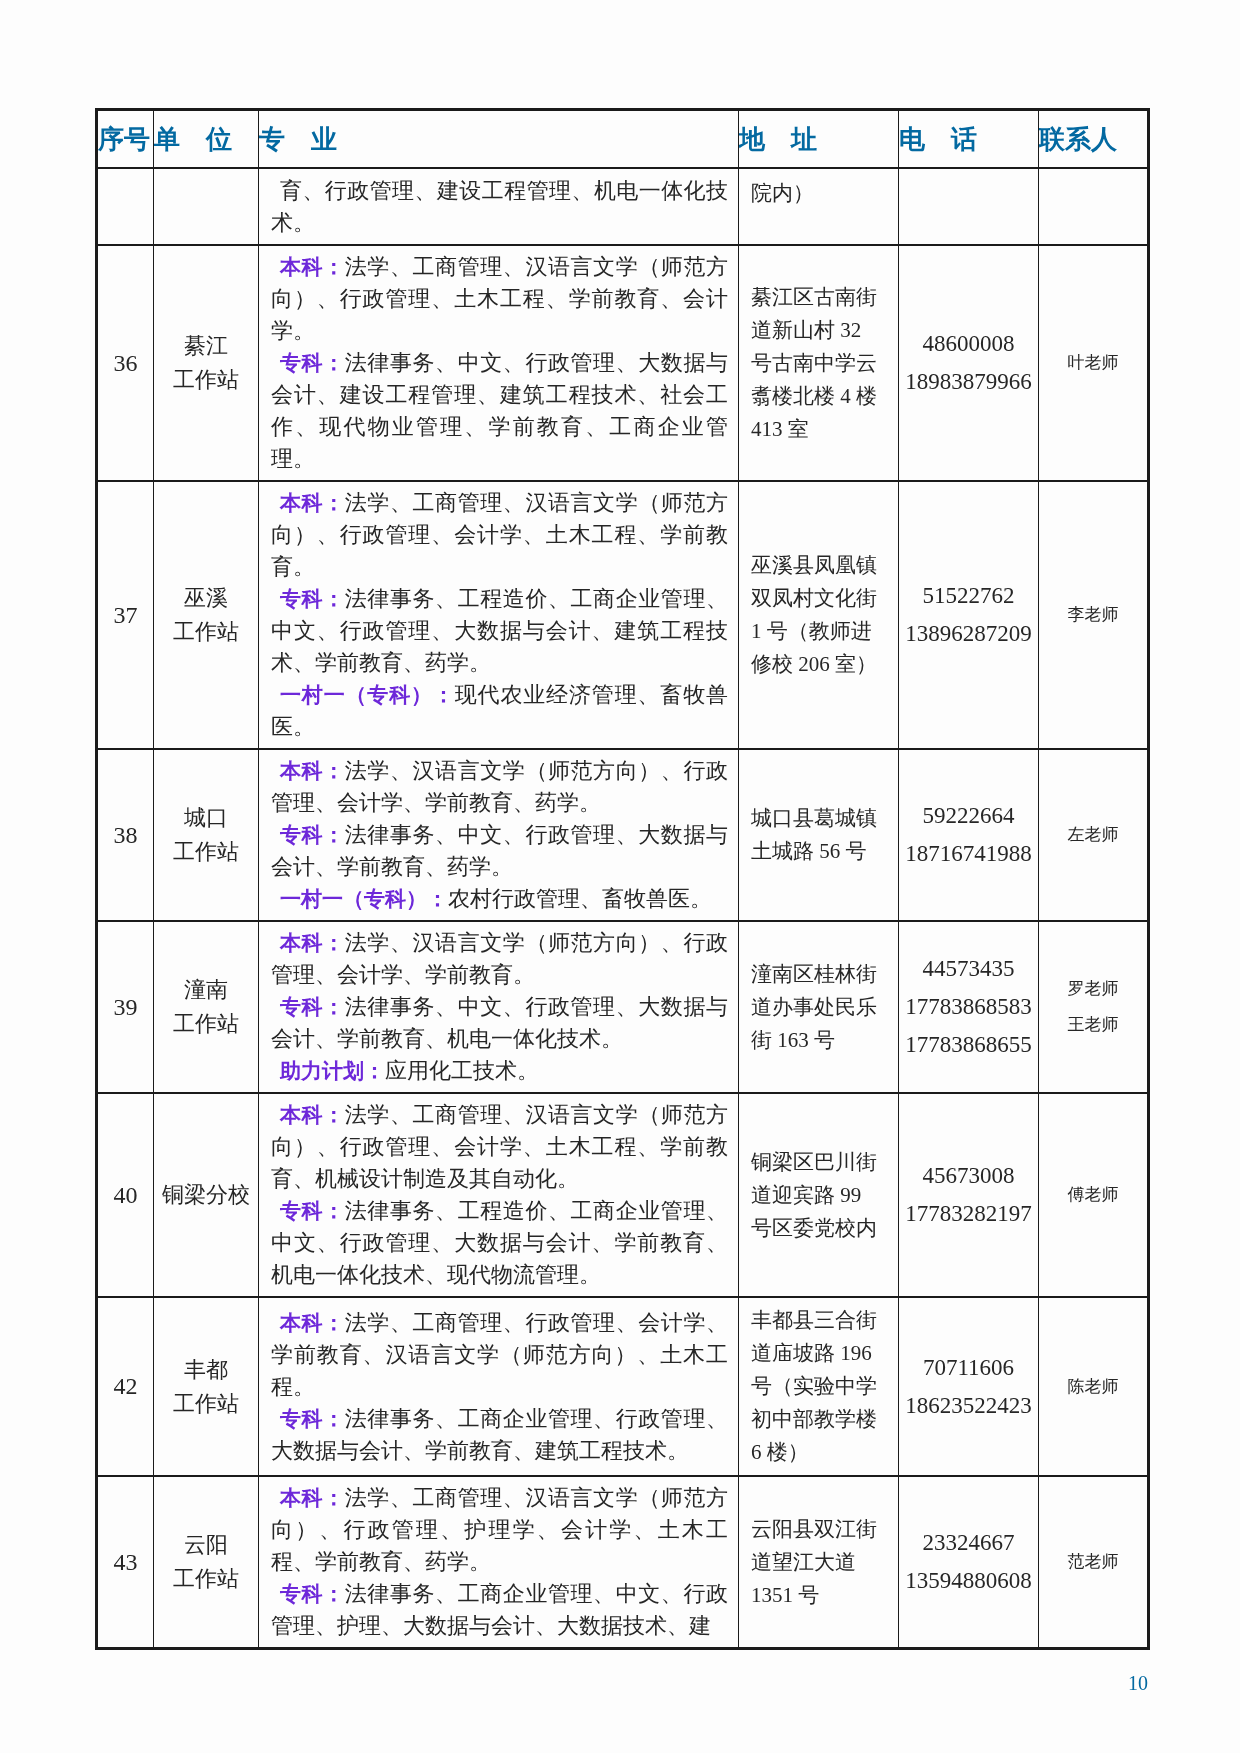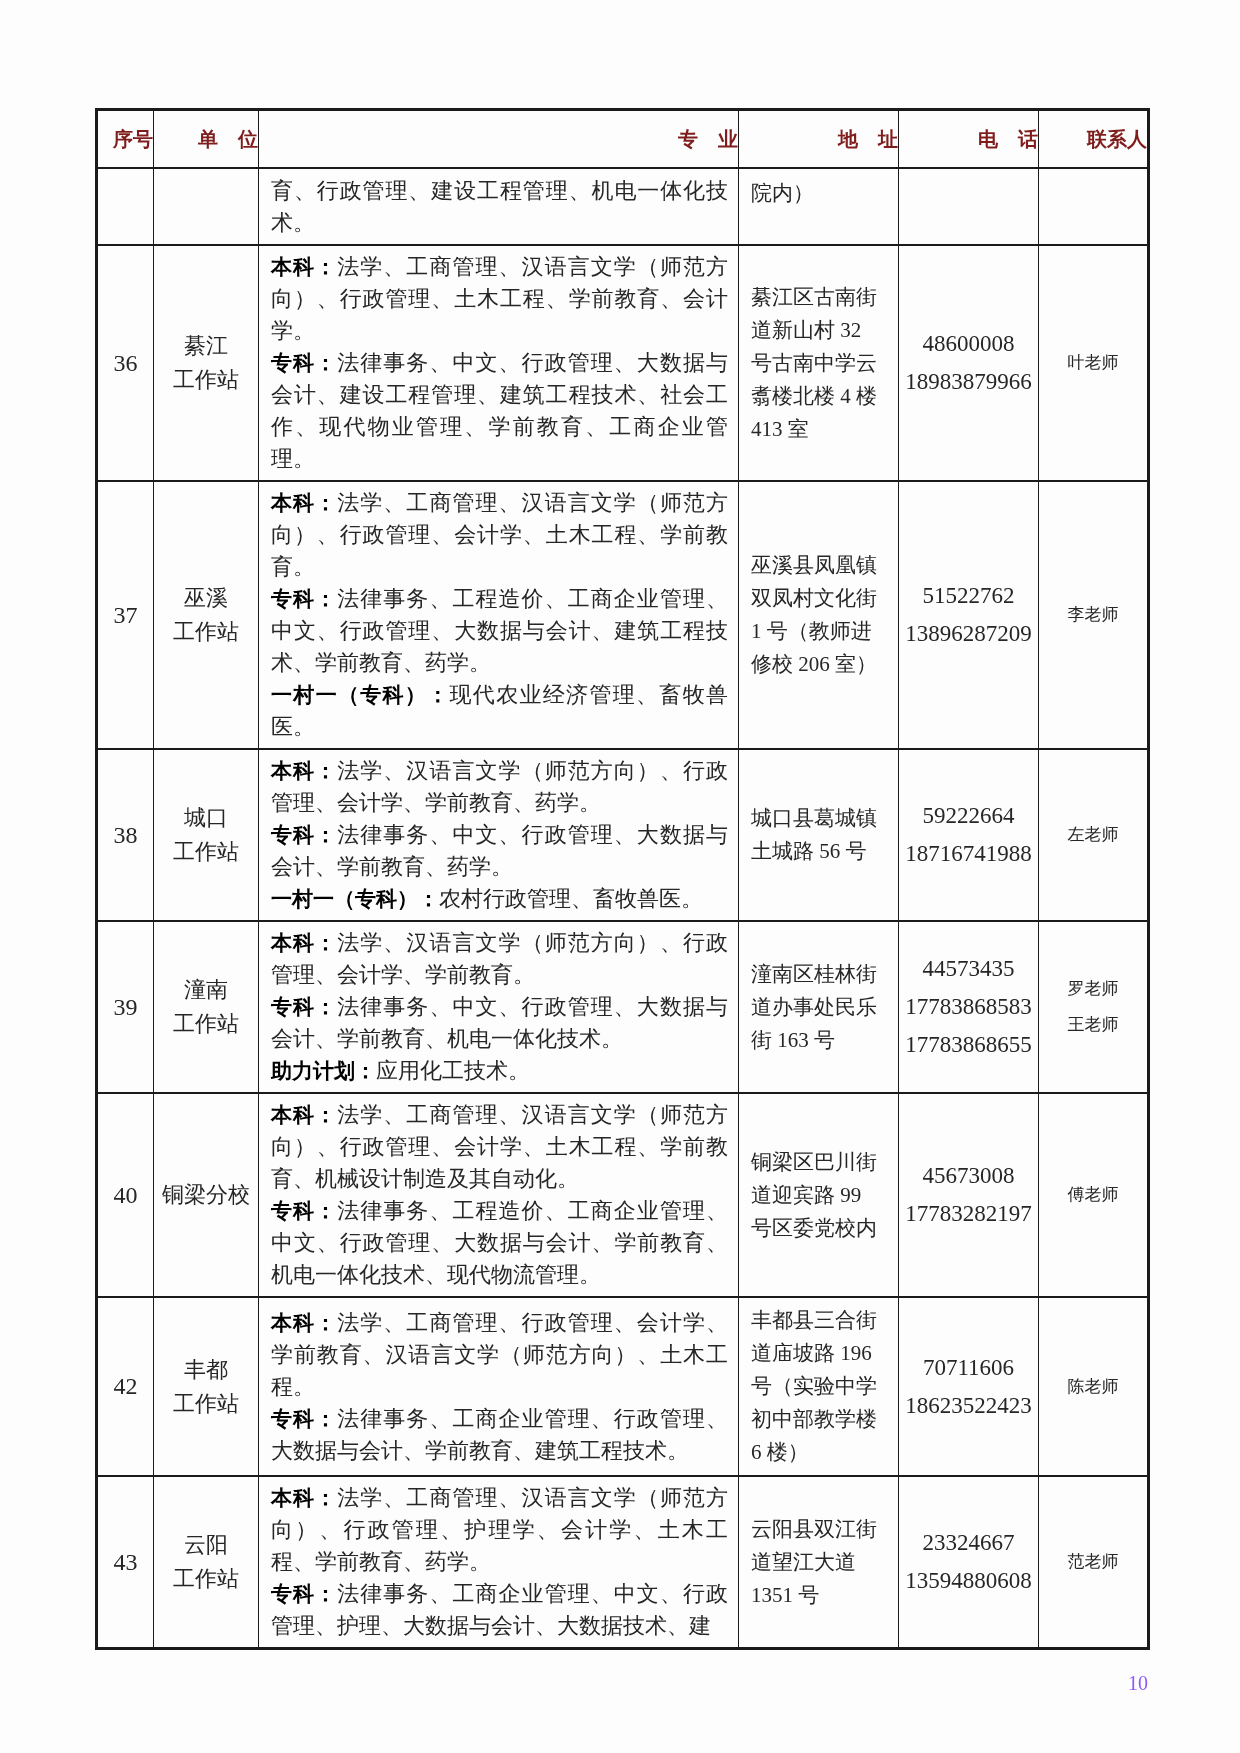--- a/index.html
+++ b/index.html
@@ -19,56 +19,56 @@
     border:3px solid #1b1b1b;
   }
   th, td {
     border:1px solid #1b1b1b;
     border-top-width:2px;
     border-bottom-width:2px;
     vertical-align:middle;
     overflow:hidden;
   }
   th {
-    font-size:20px; font-weight:bold; color:#7f1d1d;
-    height:56px; text-align:right; padding:0;
+    font-size:26px; font-weight:bold; color:#0369a1;
+    height:56px; text-align:left; padding:0;
   }
   td.c-no { text-align:center; font-size:24px; padding:0; }
   td.c-unit {
     text-align:center; font-size:22px; line-height:34px;
     white-space:pre-line; padding:0 4px;
   }
   td.c-major {
     padding:5px 10px 5px 12px;
     font-size:22px; line-height:32px;
     text-align:justify;
   }
   td.c-major p { margin:0; }
   td.c-major b {
     font-family:"Liberation Sans","DejaVu Sans",sans-serif;
-    font-weight:700; font-size:21px; color:#000000;
+    font-weight:700; font-size:21px; color:#6d28d9;margin-left:9px;
   }
   td.c-addr {
     padding:6px 12px; font-size:21px; line-height:33px;
     text-align:left;
   }
   td.c-phone {
     text-align:center; font-size:23px; line-height:38px;
     white-space:pre-line; padding:0 2px;
   }
   td.c-contact {
     text-align:center; font-size:17px; line-height:36px;
     white-space:pre-line; padding:0 2px;
   }
   tr.row-cont td { vertical-align:top; }
   tr.row-cont td.c-addr { padding-top:8px; }
   tr.row-cont td.c-major { padding-top:6px; }
   .page-num {
     position:absolute; right:92px; top:1672px;
-    font-size:20px; color:#8b5cf6;
+    font-size:20px; color:#0369a1;
   }
 </style>
 </head>
 <body>
 
 <table class="stations">
   <colgroup>
     <col style="width:57px">
       <col style="width:105px">
       <col style="width:480px">

